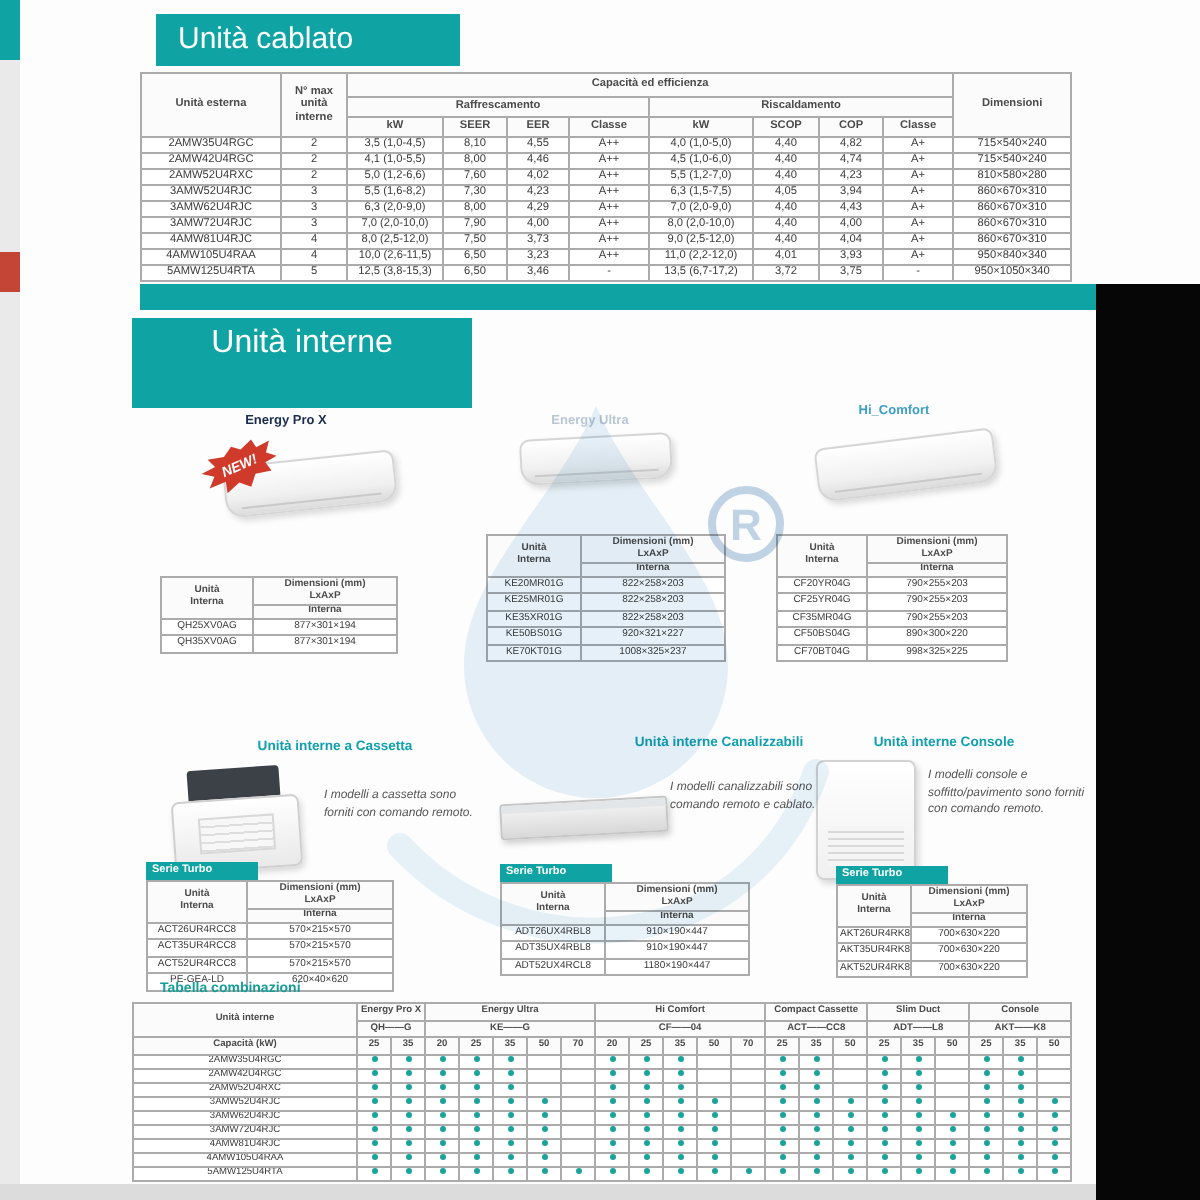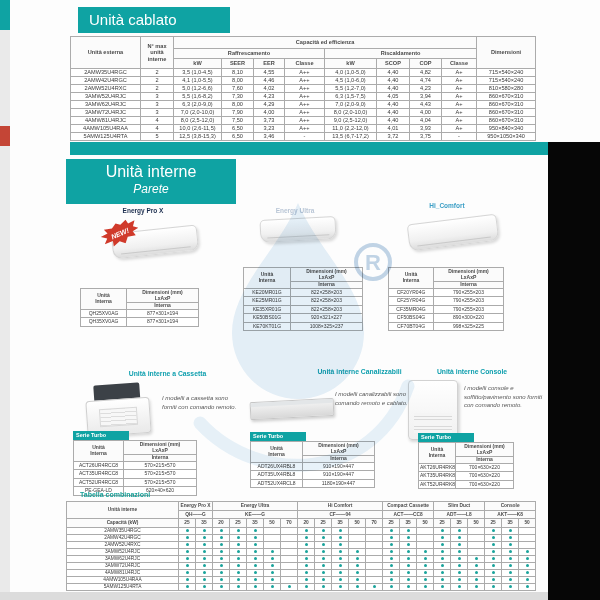--- a/index.html
+++ b/index.html
@@ -251,21 +251,20 @@
         <td>3,72</td>
         <td>3,75</td>
         <td>-</td>
         <td>950×1050×340</td>
       </tr>
     </tbody>
 </table>
 
 <div class="title-box indoor-title-box">
   <div class="l1">Unità interne</div>
-  <div class="l2">Parete</div>
 </div>
 
 <div class="prod-title" style="left:88px; top:207px; width:110px; color:#1b2d4e;">Energy Pro X</div>
 <div class="prod-title" style="left:240px; top:207px; width:110px; color:#b9c6d6;">Energy Ultra</div>
 <div class="prod-title" style="left:392px; top:202px; width:110px; color:#3d9fc6;">Hi_Comfort</div>
 
 <div class="wall-unit" style="left:112px; top:229px; width:86px; height:26px; transform:rotate(-6deg);"></div>
 <div class="badge-new" style="left:101px; top:222px;">NEW!</div>
 <div class="wall-unit" style="left:260px; top:218px; width:76px; height:23px; transform:rotate(-3deg);"></div>
 <div class="wall-unit" style="left:408px; top:219px; width:90px; height:27px; transform:rotate(-7deg);"></div>

